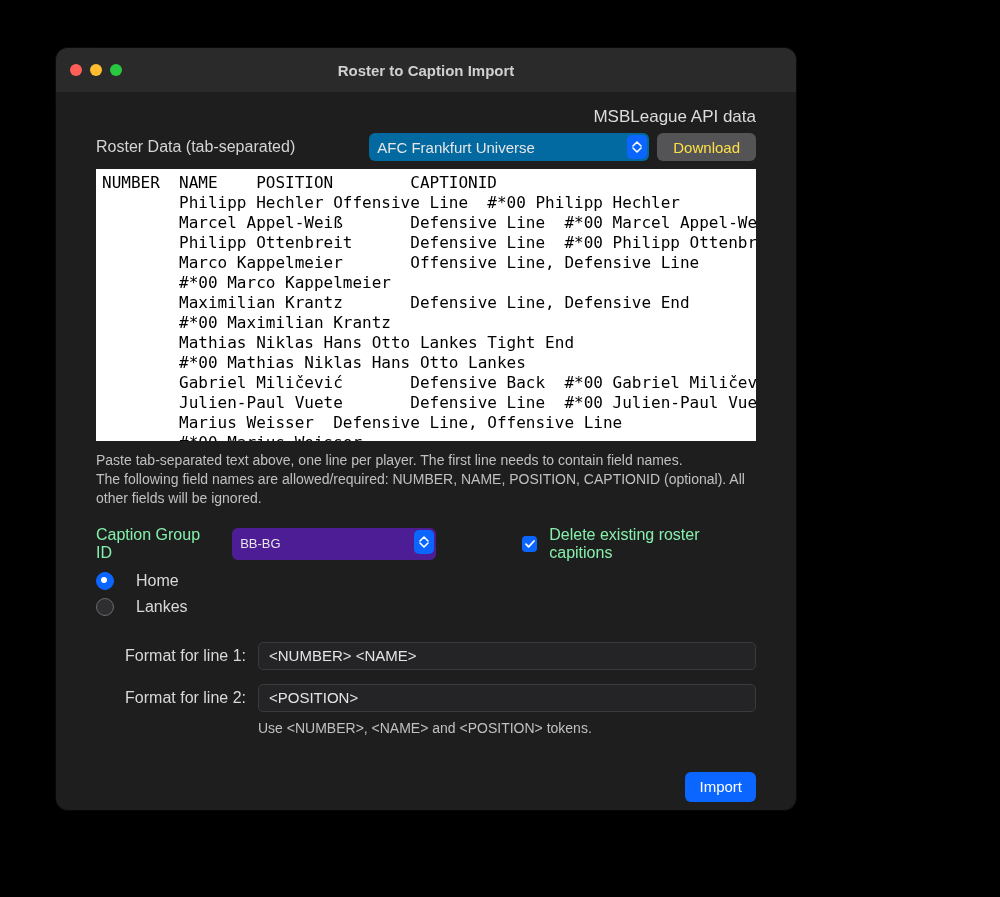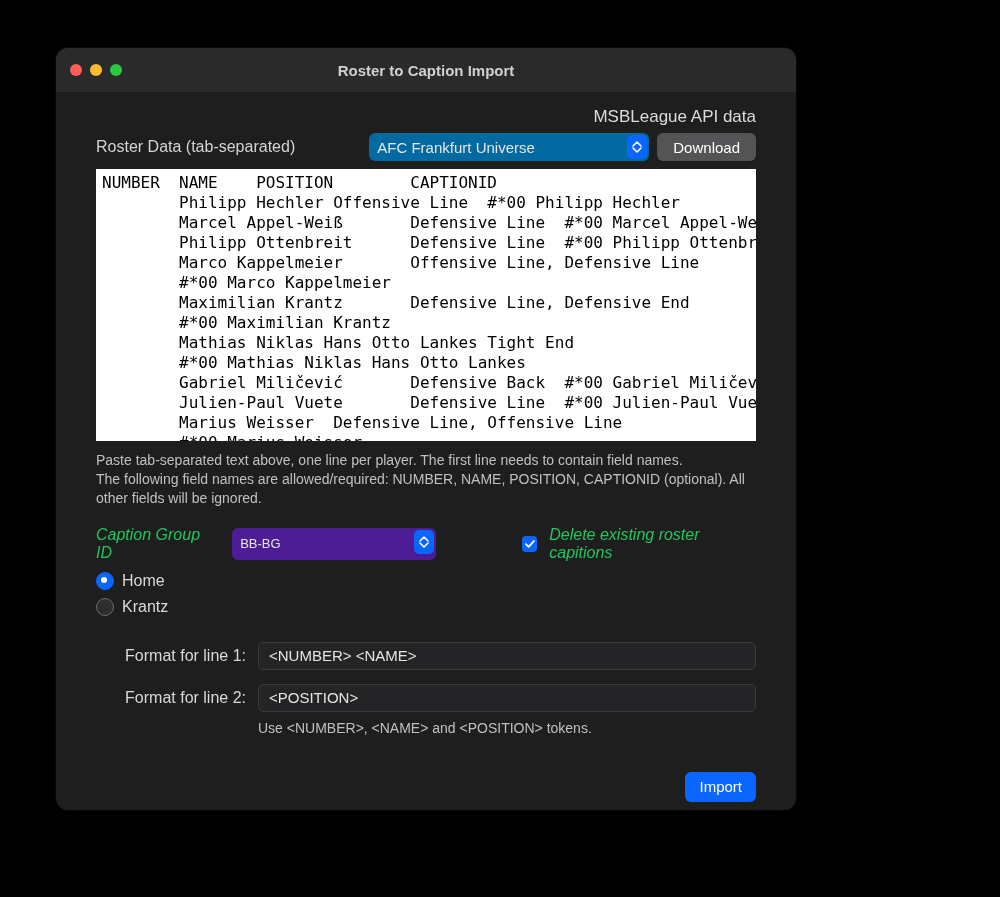--- a/index.html
+++ b/index.html
@@ -105,21 +105,21 @@
     justify-content: center;
     gap: 0px;
   }
   .select-caret svg { display:block; }
   .btn {
     background: #545456;
     border: none;
     border-radius: 6px;
     height: 28px;
     padding: 0 16px;
-    color: #ffffff;
+    color: #fde047;
     font-size: 15px;
     cursor: default;
     display: flex;
     align-items: center;
   }
   .textarea {
     margin-top: 8px;
     width: 100%;
     height: 272px;
     box-sizing: border-box;
@@ -141,22 +141,21 @@
     line-height: 1.35;
   }
   .form-row {
     display: flex;
     align-items: center;
     margin-top: 18px;
     gap: 12px;
   }
   .form-label {
     font-size: 16px;
-    color: #22c55e;
-    font-style: italic;
+    color: #86efac;
   }
   .select-bbbg {
     background: #4c1d95;
     border: none;
     border-radius: 6px;
     height: 28px;
     padding: 16px 8px;
     display: flex;
     align-items: center;
     color: #e6e6e6;
@@ -178,21 +177,21 @@
     margin-left: 74px;
   }
   .checkbox svg { display:block; }
   .radio-group {
     display: flex;
     flex-direction: column;
     gap: 8px;
     margin-top: 10px;
     margin-left: 0px;
   }
-  .radio-row { display:flex; align-items:center; gap:8px; font-size:16px; }
+  .radio-row { display:flex; align-items:center; gap:22px; font-size:16px; }
   .radio {
     width: 16px;
     height: 16px;
     border-radius: 50%;
     border: 1px solid #6a6a6c;
     background: #2e2e30;
     position: relative;
   }
   .radio.checked {
     background: #0b66ff;
@@ -320,21 +319,21 @@
       <span class="form-label">Delete existing roster capitions</span>
     </div>
 
     <div class="radio-group">
       <div class="radio-row">
         <div class="radio checked"></div>
         <span>Home</span>
       </div>
       <div class="radio-row">
         <div class="radio"></div>
-        <span>Krantz</span>
+        <span>Lankes</span>
       </div>
     </div>
 
     <div class="form-row" style="margin-top:26px;">
       <span class="format-label">Format for line 1:</span>
       <input class="input-text" value="&lt;NUMBER&gt; &lt;NAME&gt;" style="">
     </div>
 
     <div class="form-row" style="margin-top:14px;">
       <span class="format-label">Format for line 2:</span>

